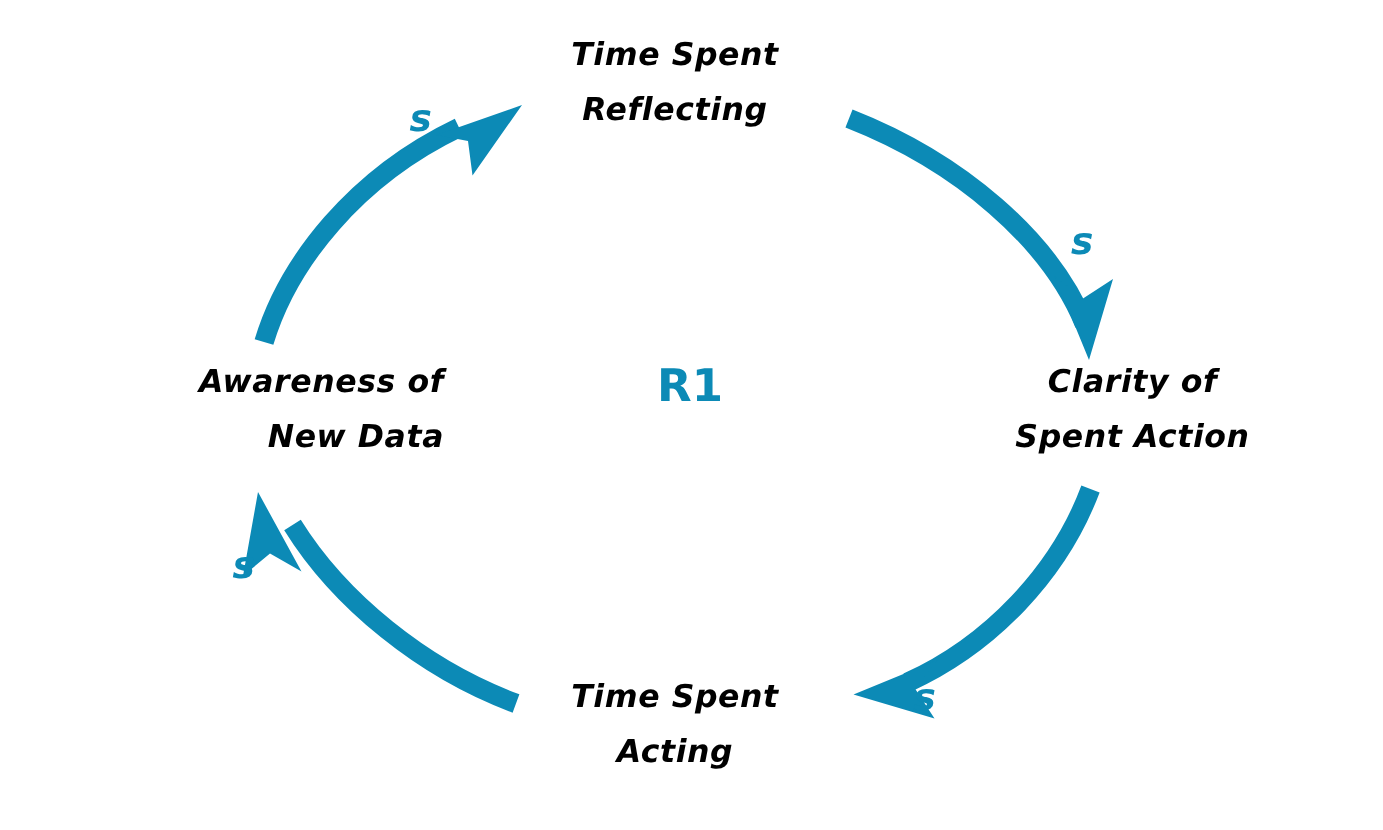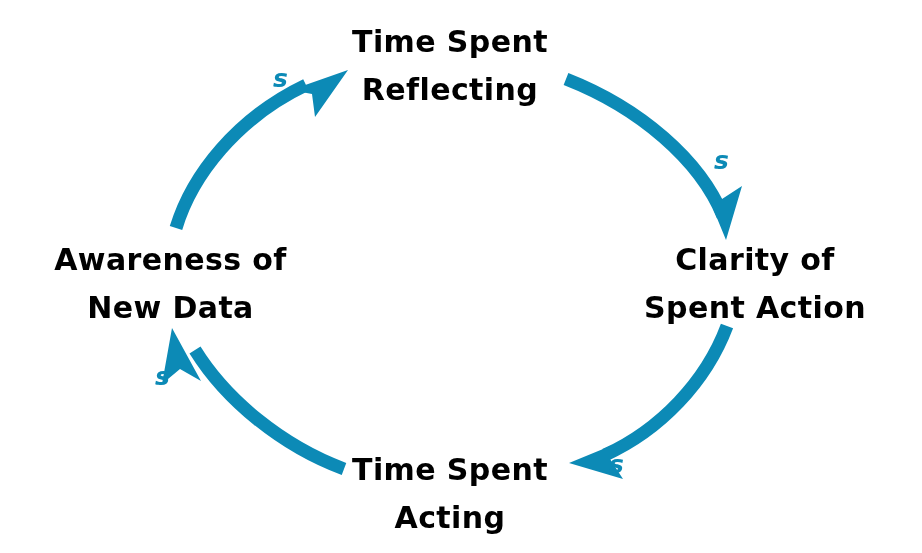--- a/index.html
+++ b/index.html
@@ -23,46 +23,48 @@
     left: 0;
     top: 0;
     width: 922px;
     height: 553px;
   }
   .node-label {
     position: absolute;
     text-align: center;
     color: #000000;
     font-family: "DejaVu Sans", sans-serif;
-    font-size: 30px;
+    font-size: 21px;
     font-weight: 600;
-    line-height: 48px;
+    line-height: 37px;
     letter-spacing: 0.4px;
     white-space: pre-line;
     user-select: none;
+    font-style: italic;
   }
   #node-reflecting {
     left: 300px;
     top: 18px;
     width: 300px;
   }
   #node-clarity {
     left: 605px;
     top: 236px;
     width: 300px;
   }
   #node-acting {
     left: 300px;
     top: 446px;
     width: 300px;
   }
   #node-awareness {
-    left: 33px;
+    left: 21px;
     top: 236px;
     width: 275px;
+    text-align: right;
   }
   .polarity-label {
     position: absolute;
     color: #0c8ab6;
     font-family: "DejaVu Sans", sans-serif;
     font-size: 25px;
     font-weight: 700;
     font-style: italic;
     line-height: 1;
     user-select: none;
@@ -126,14 +128,15 @@
 New Data</div>
 
   <div class="polarity-label" id="polarity-top-left">s</div>
 
   <div class="polarity-label" id="polarity-right">s</div>
 
   <div class="polarity-label" id="polarity-bottom">s</div>
 
   <div class="polarity-label" id="polarity-left">s</div>
 
+  <div id="loop-identifier">R1</div>
 
 </div>
 
 </body></html>

